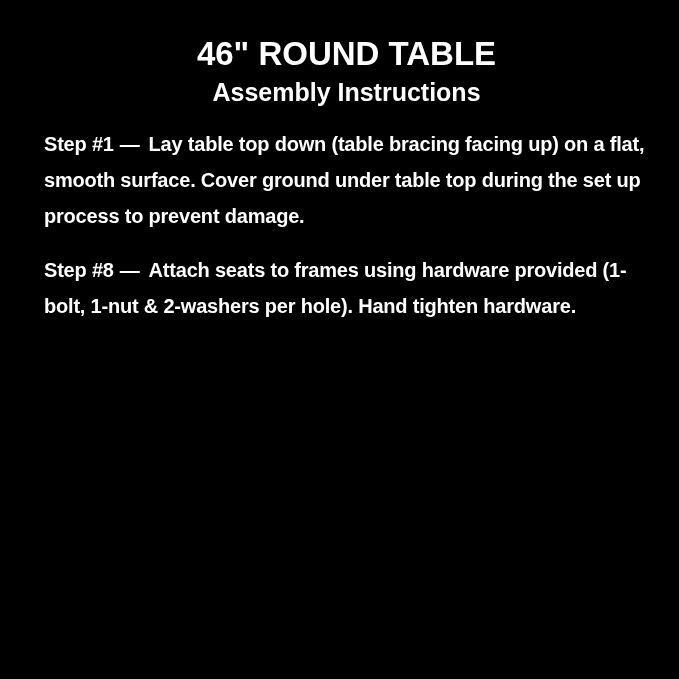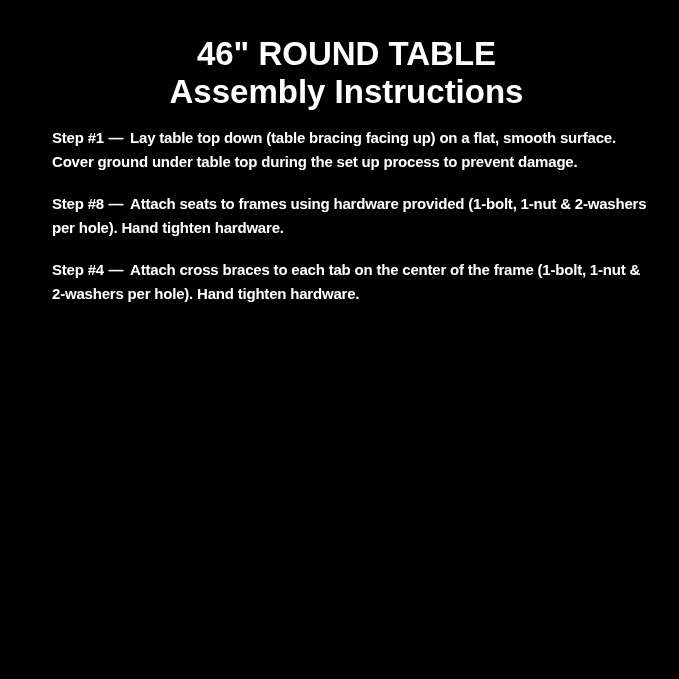--- a/index.html
+++ b/index.html
@@ -26,30 +26,30 @@
     margin-bottom: 20px;
   }
   .title {
     margin: 0;
     font-size: 33px;
     line-height: 36px;
     letter-spacing: 0px;
   }
   .subtitle {
     margin: 6px 0 0 0;
-    font-size: 33px;
+    font-size: 25px;
     line-height: 28px;
   }
   .steps {
     margin: 0;
   }
   .step {
-    margin: 0 0 18px 8px;
-    font-size: 15px;
-    line-height: 24px;
+    margin: 0 0 18px 0;
+    font-size: 20px;
+    line-height: 36px;
     letter-spacing: -0.2px;
   }
   .step-dash {
     display: inline-block;
     margin: 0 0.45em 0 0.3em;
   }
 </style>
 </head>
 <body>
 
@@ -60,19 +60,18 @@
     <h2 class="subtitle">Assembly Instructions</h2>
   </header>
 
   <main class="steps">
 
     <p class="step"><span>Step #1</span><span class="step-dash">—</span><span>Lay table top down (table bracing facing up) on a flat, smooth surface. Cover ground under table top during the set up process to prevent damage.</span></p>
 
 
     <p class="step"><span>Step #8</span><span class="step-dash">—</span><span>Attach seats to frames using hardware provided (1-bolt, 1-nut &amp; 2-washers per hole). Hand tighten hardware.</span></p>
 
-    <p class="step"><span>Step #4</span><span class="step-dash">—</span><span>Attach cross braces to each tab on the center of the frame (1-bolt, 1-nut &amp; 2-washers per hole). Hand tighten hardware.</span></p>
 
 
 
   </main>
 
 </div>
 
 </body></html>

